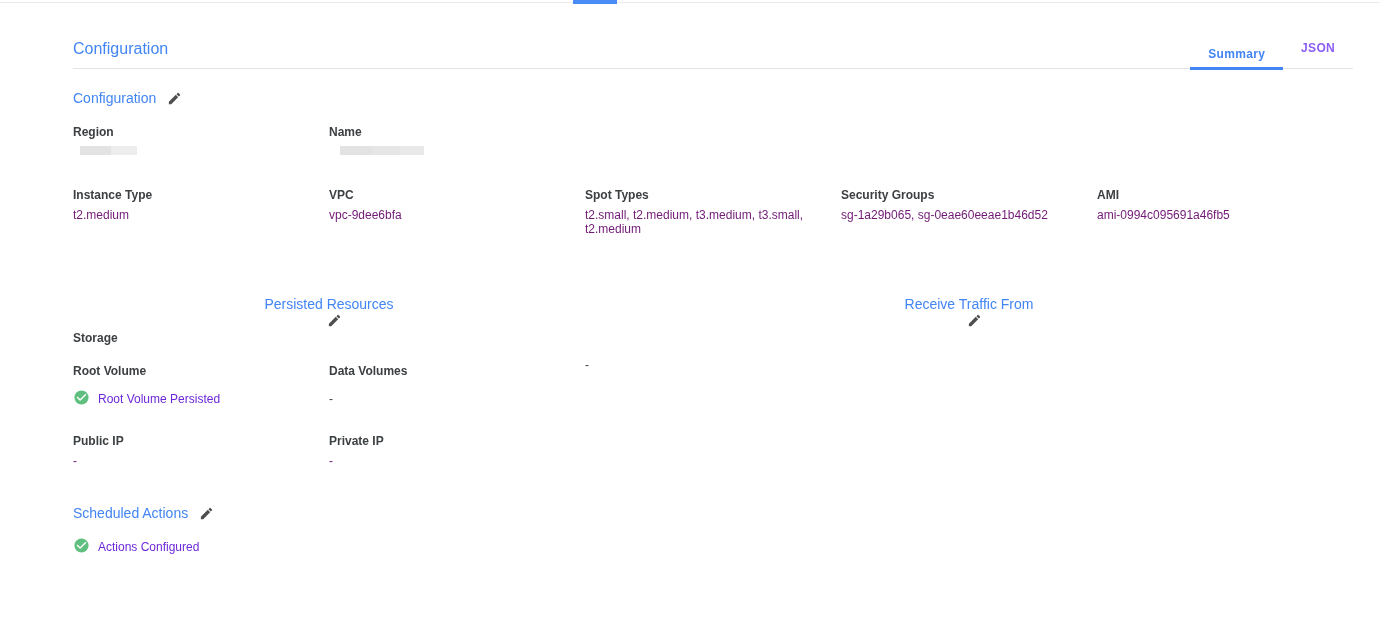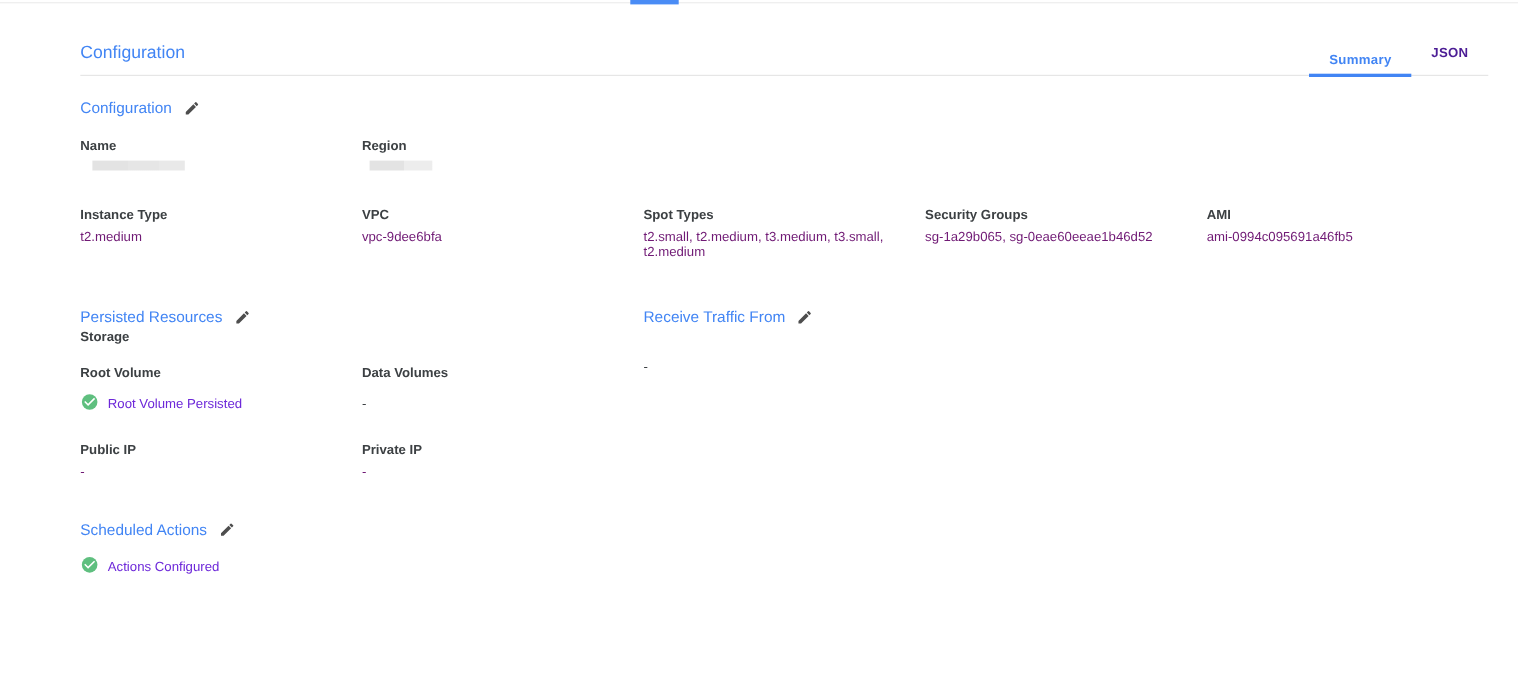--- a/index.html
+++ b/index.html
@@ -15,21 +15,21 @@
 
   
   .header{
     margin:0 27px 0 73px;height:64px;
     display:flex;justify-content:space-between;align-items:flex-end;
     border-bottom:1px solid #e4e4e4;
   }
   .page-title{font-size:16px;color:#4285f4;padding-bottom:10px;}
   .tabs{display:flex;align-items:flex-end;}
   .tab{
-    font-size:12px;font-weight:bold;color:#4c1d95;letter-spacing:.3px;
+    font-size:12px;font-weight:bold;color:#8b5cf6;letter-spacing:.3px;
     padding:0 18px 10px;cursor:pointer;border-bottom:3px solid transparent;
   }
   .tab.active{color:#4285f4;border-bottom-color:#4285f4;margin-bottom:-2px;padding-bottom:6px;}
 
   main{padding-left:73px;}
 
   .section-title-row{display:flex;align-items:center;margin-top:21px;}
   .section-title{font-size:14px;color:#4285f4;line-height:16px;}
   .edit-btn{
     background:none;border:none;padding:0;margin-left:10px;cursor:pointer;
@@ -51,21 +51,21 @@
     background:linear-gradient(to right,#e3e3e3 0 38%,#e6e6e6 38% 72%,#e9e9e9 72% 100%);
   }
   .redact.region{
     width:57px;margin-left:7px;
     background:linear-gradient(to right,#e3e3e3 0 55%,#ededed 55% 100%);
   }
 
   .sections-row{margin-top:44px;}
   .span2{grid-column:1 / span 2;}
   .span3{grid-column:3 / span 3;}
-  .sections-row .section-title-row{margin-top:0;}
+  .sections-row .section-title-row{margin-top:16px;flex-direction:column;}
 
   .sub-label{margin-top:3px;}
   .pr-grid{margin-top:19px;}
   .status-row{display:flex;align-items:center;margin-top:13px;height:17px;}
   .status-row .status-text{font-size:12px;color:#6d28d9;margin-left:8px;line-height:17px;}
   .dash-cell{margin-top:13px;font-size:12px;line-height:17px;color:#3c4043;}
   .ip-grid{margin-top:26px;}
   .rt-dash{margin-top:30px;font-size:12px;line-height:14px;color:#3c4043;}
 
   .scheduled{margin-top:37px;}
@@ -96,26 +96,26 @@
         <span>
             <svg viewBox="0 0 24 24" width="15" height="15">
               <path fill="#4e4e4e" d="M3 17.25V21h3.75L17.81 9.94l-3.75-3.75L3 17.25zM20.71 7.04a.996.996 0 0 0 0-1.41l-2.34-2.34a.996.996 0 0 0-1.41 0l-1.83 1.83 3.75 3.75 1.83-1.83z"></path>
             </svg>
           </span>
       </button>
     </div>
 
     <div class="grid5 row1">
       <div class="field">
+        <div class="label">Region</div>
+        <div class="redact region"></div>
+      </div>
+      <div class="field">
         <div class="label">Name</div>
         <div class="redact name"></div>
-      </div>
-      <div class="field">
-        <div class="label">Region</div>
-        <div class="redact region"></div>
       </div>
     </div>
 
     <div class="grid5 row2">
       <div class="field">
         <div class="label">Instance Type</div>
         <div class="value">t2.medium</div>
       </div>
       <div class="field">
         <div class="label">VPC</div>

